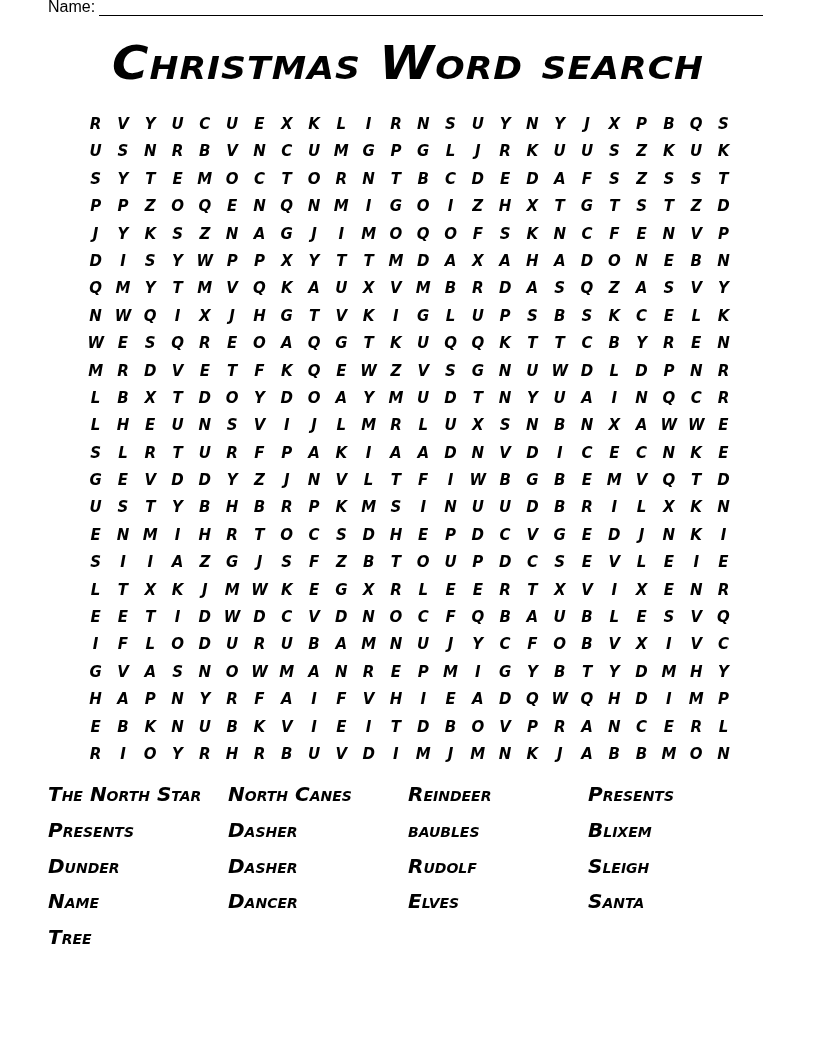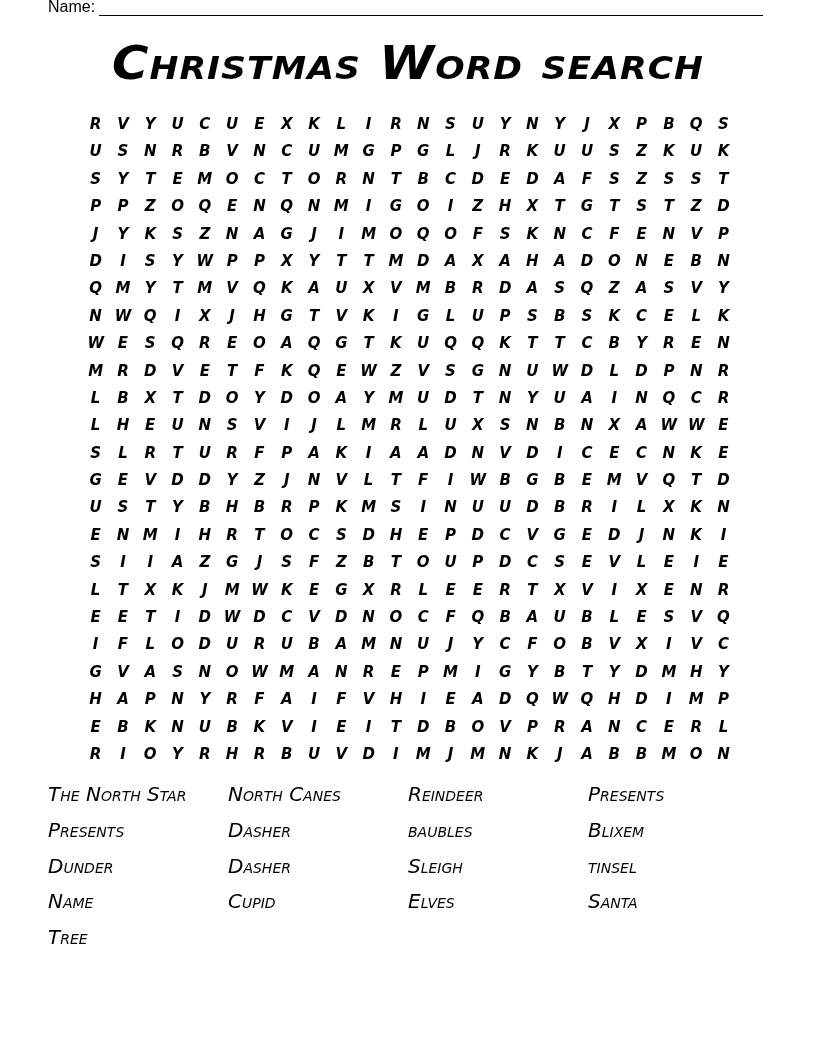--- a/index.html
+++ b/index.html
@@ -3,21 +3,21 @@
 <meta charset="utf-8">
 <style>
   html, body { margin:0; padding:0; background:#ffffff; }
   body { width:816px; height:1056px; position:relative; overflow:hidden; color:#000; }
   .name-line { position:absolute; left:48px; top:-2px; font-family:"Liberation Sans", sans-serif; font-size:16px; white-space:nowrap; }
   .name-line .rule { display:inline-block; width:664px; border-bottom:1px solid #000; margin-left:4px; height:14px; vertical-align:bottom; }
   .title { position:absolute; left:0; width:816px; top:36px; text-align:center; font-family:"DejaVu Sans", sans-serif; font-weight:bold; font-style:italic; font-size:46px; font-variant:small-caps; letter-spacing:1px; transform:scaleX(1.08); }
   .grid { position:absolute; left:82px; top:111px; display:grid; grid-template-columns:repeat(24, 27.3px); grid-auto-rows:27.4px; }
   .cell { font-family:"DejaVu Sans", sans-serif; font-weight:bold; font-style:italic; font-size:15px; text-align:center; line-height:27.4px; width:27.3px; }
   .words { position:absolute; left:48px; top:780px; display:grid; grid-template-columns:180px 180px 180px 180px; grid-auto-rows:35.8px; }
-  .word { font-family:"DejaVu Sans", sans-serif; font-weight:normal; font-style:italic; font-variant:small-caps; font-size:20px; white-space:nowrap; line-height:28px; }
+  .word { font-family:"DejaVu Sans", sans-serif; font-weight:bold; font-style:italic; font-variant:small-caps; font-size:20px; white-space:nowrap; line-height:28px; }
 </style>
 </head>
 <body>
 
 <div class="name-line">
   <span>Name:</span><span class="rule"></span>
 </div>
 
 <div class="title">Christmas Word search</div>
 
@@ -604,20 +604,20 @@
     <div class="word">The North Star</div>
     <div class="word">North Canes</div>
     <div class="word">Reindeer</div>
     <div class="word">Presents</div>
     <div class="word">Presents</div>
     <div class="word">Dasher</div>
     <div class="word">baubles</div>
     <div class="word">Blixem</div>
     <div class="word">Dunder</div>
     <div class="word">Dasher</div>
+    <div class="word">Rudolf</div>
     <div class="word">Sleigh</div>
-    <div class="word">tinsel</div>
     <div class="word">Name</div>
-    <div class="word">Cupid</div>
+    <div class="word">Dancer</div>
     <div class="word">Elves</div>
     <div class="word">Santa</div>
     <div class="word">Tree</div>
   </div>
 
 </body></html>

